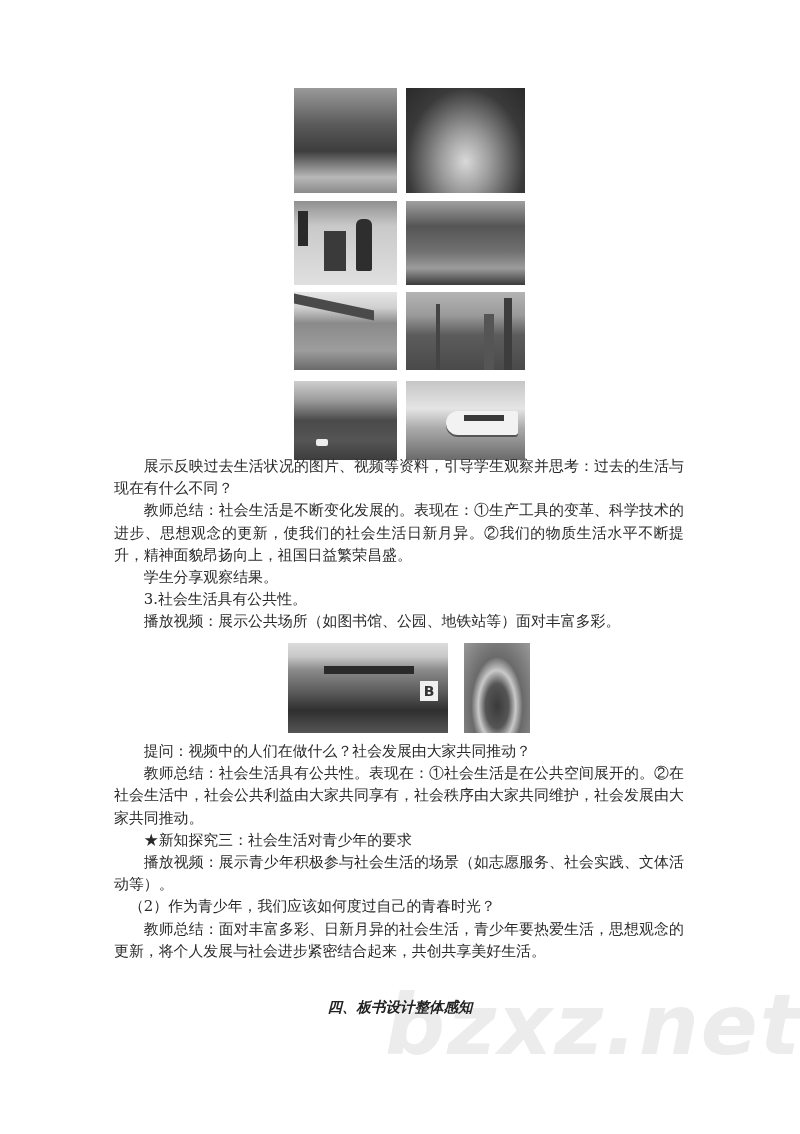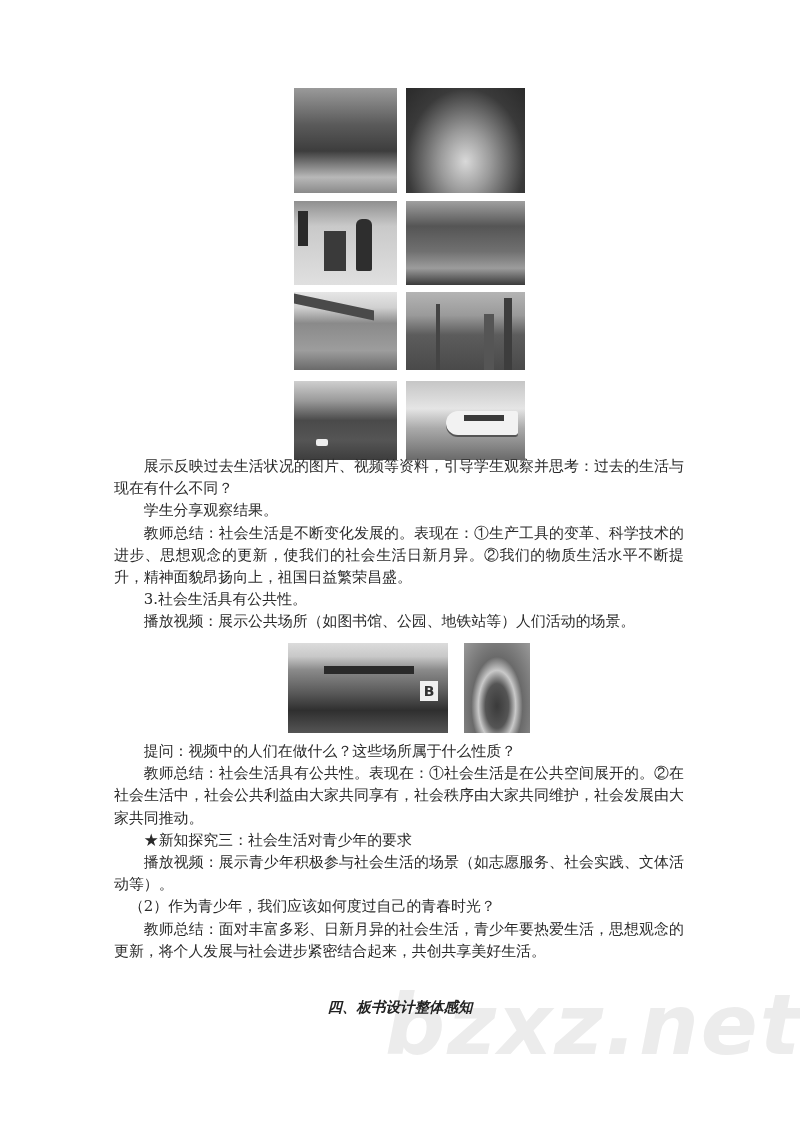--- a/index.html
+++ b/index.html
@@ -54,37 +54,37 @@
     <div style="position:absolute;left:22px;top:58px;width:12px;height:7px;background:#eee;border-radius:2px;"></div>
   </div>
   <div class="photo" style="left:406px;top:381px;width:119px;height:79px;">
     <div class="ph" style="background:linear-gradient(180deg,#c6c6c6 0%,#e5e5e5 35%,#aaa 60%,#6a6a6a 100%);"></div>
     <div style="position:absolute;left:40px;top:30px;width:72px;height:24px;background:#f2f2f2;border-radius:20px 4px 4px 20px;box-shadow:0 2px 0 #555;"></div>
     <div style="position:absolute;left:58px;top:34px;width:40px;height:6px;background:#3a3a3a;"></div>
   </div>
 
   <div class="text-block" style="top:455px;">
     <p class="p">展示反映过去生活状况的图片、视频等资料，引导学生观察并思考：过去的生活与现在有什么不同？</p>
+    <p class="p">教师总结：社会生活是不断变化发展的。表现在：①生产工具的变革、科学技术的进步、思想观念的更新，使我们的社会生活日新月异。②我们的物质生活水平不断提升，精神面貌昂扬向上，祖国日益繁荣昌盛。</p>
     <p class="p">学生分享观察结果。</p>
-    <p class="p">教师总结：社会生活是不断变化发展的。表现在：①生产工具的变革、科学技术的进步、思想观念的更新，使我们的社会生活日新月异。②我们的物质生活水平不断提升，精神面貌昂扬向上，祖国日益繁荣昌盛。</p>
     <p class="p">3.社会生活具有公共性。</p>
-    <p class="p">播放视频：展示公共场所（如图书馆、公园、地铁站等）人们活动的场景。</p>
+    <p class="p">播放视频：展示公共场所（如图书馆、公园、地铁站等）面对丰富多彩。</p>
   </div>
 
   <div class="photo" style="left:288px;top:643px;width:160px;height:90px;">
     <div class="ph" style="background:linear-gradient(180deg,#dcdcdc 0%,#c8c8c8 15%,#8a8a8a 30%,#5a5a5a 55%,#2f2f2f 75%,#555 100%);"></div>
     <div style="position:absolute;left:36px;top:23px;width:90px;height:8px;background:#2a2a2a;"></div>
     <div style="position:absolute;left:132px;top:38px;width:18px;height:20px;background:#f0f0f0;color:#333;font-family:'DejaVu Sans',sans-serif;font-weight:bold;font-size:14px;line-height:20px;text-align:center;">B</div>
   </div>
   <div class="photo" style="left:464px;top:643px;width:66px;height:90px;">
     <div class="ph" style="background:radial-gradient(ellipse at 50% 70%,#3a3a3a 0%,#555 25%,#c9c9c9 40%,#6a6a6a 55%,#9a9a9a 100%);"></div>
   </div>
 
   <div class="text-block" style="top:740px;">
-    <p class="p">提问：视频中的人们在做什么？这些场所属于什么性质？</p>
+    <p class="p">提问：视频中的人们在做什么？社会发展由大家共同推动？</p>
     <p class="p">教师总结：社会生活具有公共性。表现在：①社会生活是在公共空间展开的。②在社会生活中，社会公共利益由大家共同享有，社会秩序由大家共同维护，社会发展由大家共同推动。</p>
     <p class="p">★新知探究三：社会生活对青少年的要求</p>
     <p class="p">播放视频：展示青少年积极参与社会生活的场景（如志愿服务、社会实践、文体活动等）。</p>
     <p class="p noindent">（2）作为青少年，我们应该如何度过自己的青春时光？</p>
     <p class="p">教师总结：面对丰富多彩、日新月异的社会生活，青少年要热爱生活，思想观念的更新，将个人发展与社会进步紧密结合起来，共创共享美好生活。</p>
   </div>
 
   <div class="heading">四、板书设计整体感知</div>
 
   <div class="watermark">bzxz.net</div>

